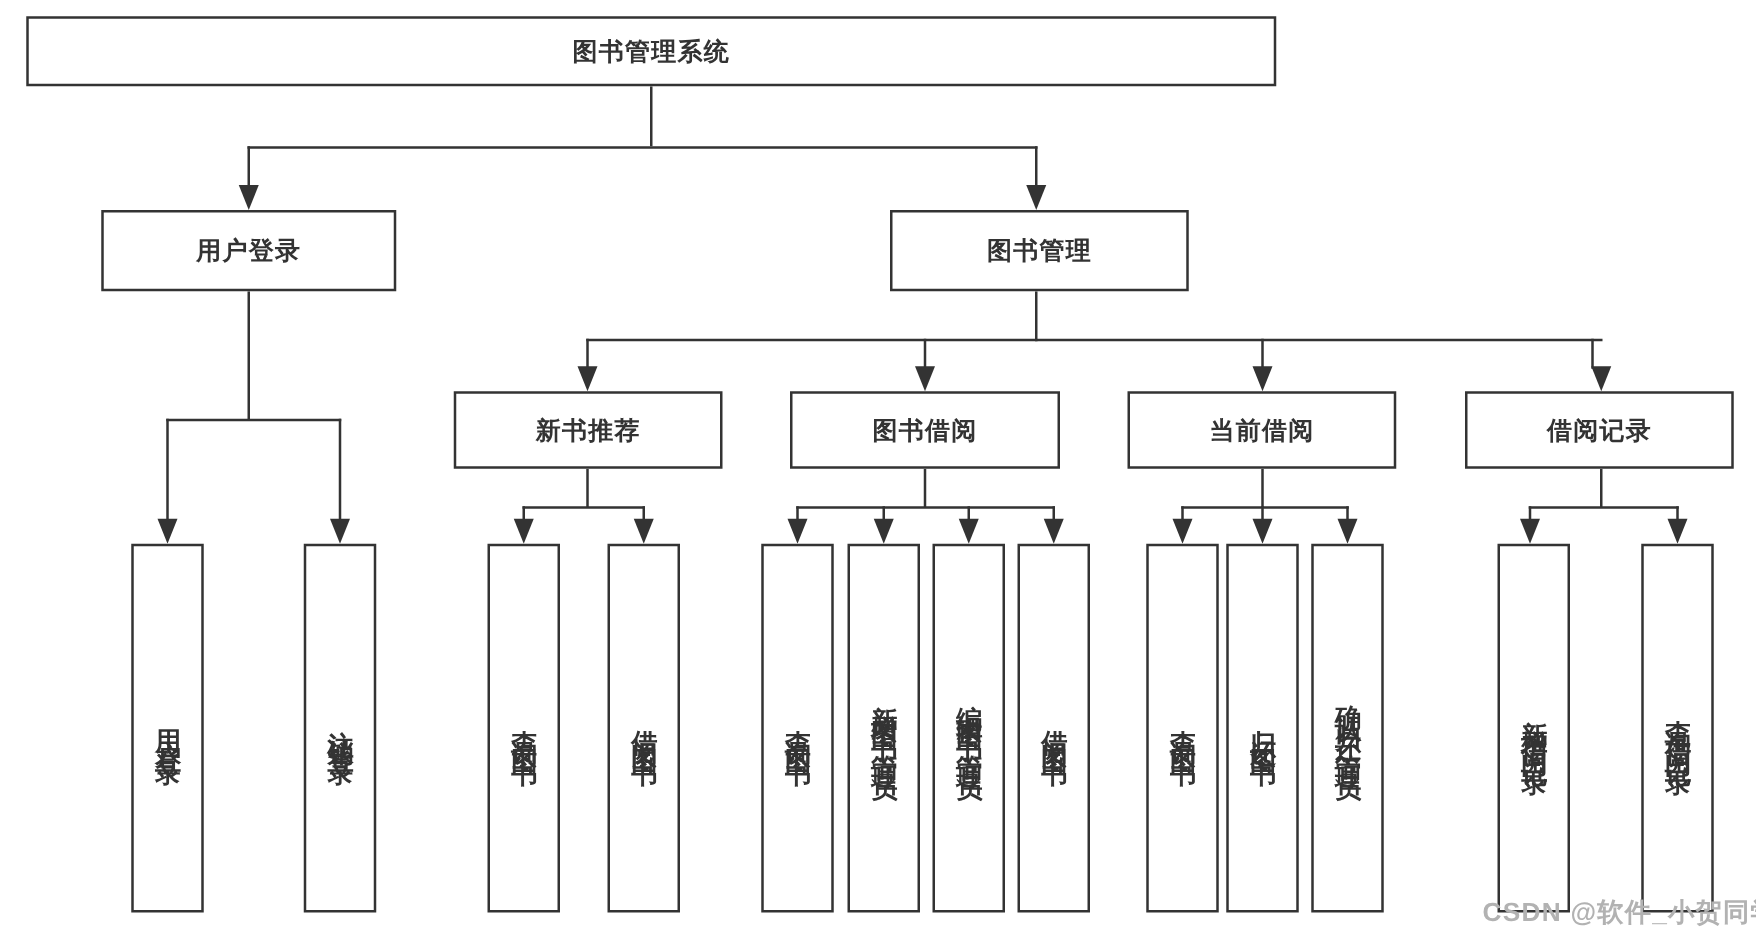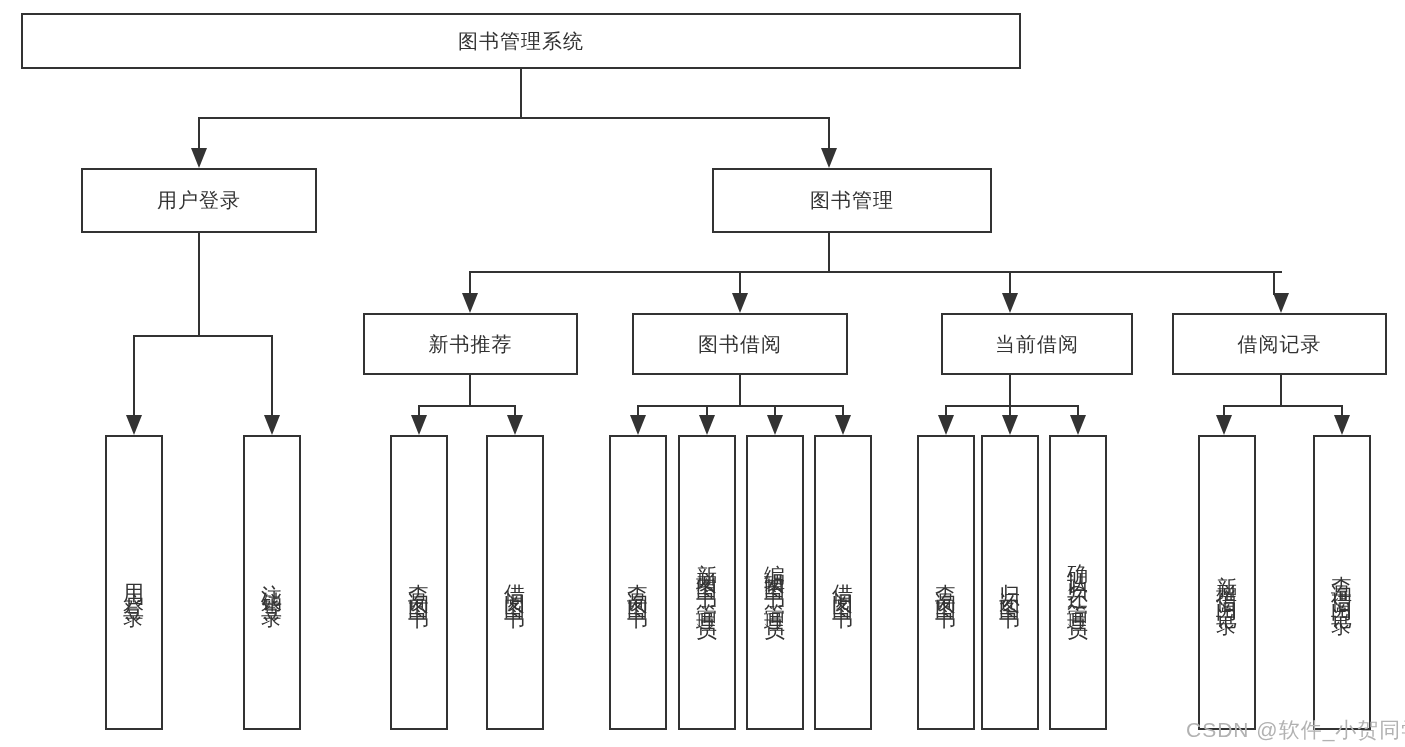--- a/index.html
+++ b/index.html
@@ -8,20 +8,21 @@
     --wm:#b2b2b2;
     --bg:#ffffff;
   }
   html,body{margin:0;padding:0;background:var(--bg);}
   .canvas{
     position:relative;
     width:1405px;height:747px;
     background:var(--bg);
     font-family:"Liberation Sans", sans-serif;
     overflow:hidden;
+    font-weight:bold;
   }
   .node{
     position:absolute;
     box-sizing:border-box;
     background:#fff;
     border:2px solid var(--line);
     display:flex;align-items:center;justify-content:center;
   }
   .hlabel{
     font-size:20px;color:var(--text);
@@ -115,31 +116,31 @@
     <div class="arrowhead" style="left:1334px;top:415px;"></div>
   </div>
 
   <div class="node" style="left:21px;top:13px;width:1000px;height:56px;">
     <span class="hlabel">图书管理系统</span>
   </div>
 
   <div class="node" style="left:81px;top:168px;width:236px;height:65px;">
     <span class="hlabel">用户登录</span>
   </div>
-  <div class="node" style="left:712px;top:168px;width:280px;height:65px;">
+  <div class="node" style="left:712px;top:168px;width:239px;height:65px;">
     <span class="hlabel">图书管理</span>
   </div>
 
   <div class="node" style="left:632px;top:313px;width:216px;height:62px;">
     <span class="hlabel">图书借阅</span>
   </div>
   <div class="node" style="left:363px;top:313px;width:215px;height:62px;">
     <span class="hlabel">新书推荐</span>
   </div>
-  <div class="node" style="left:902px;top:313px;width:192px;height:62px;margin-left:39px;">
+  <div class="node" style="left:902px;top:313px;width:215px;height:62px;">
     <span class="hlabel">当前借阅</span>
   </div>
   <div class="node" style="left:1172px;top:313px;width:215px;height:62px;">
     <span class="hlabel">借阅记录</span>
   </div>
 
   <div class="node" style="left:105px;top:435px;width:58px;height:295px;">
     <span class="vlabel">用户登录</span>
   </div>
   <div class="node" style="left:243px;top:435px;width:58px;height:295px;">

